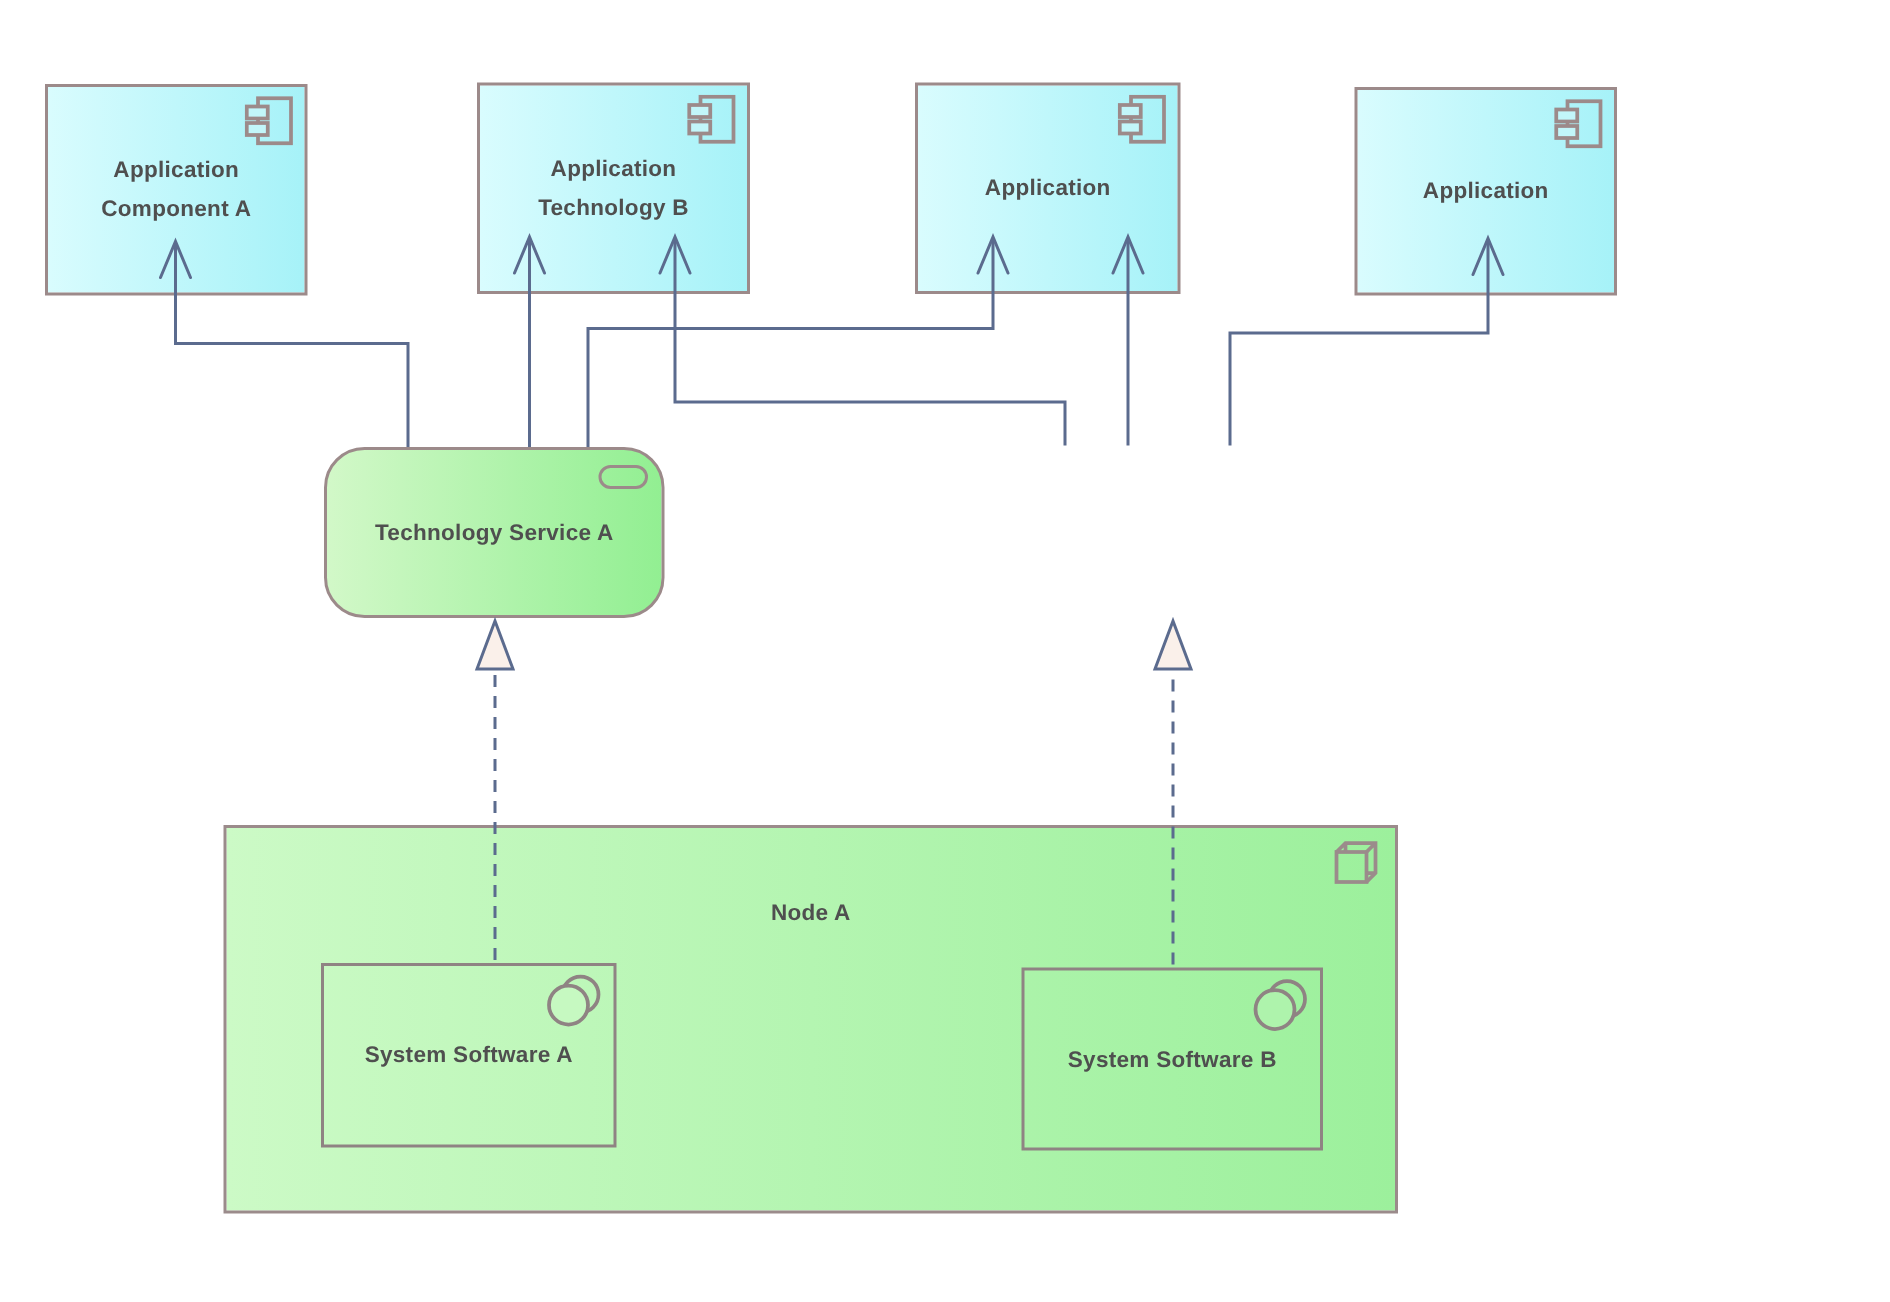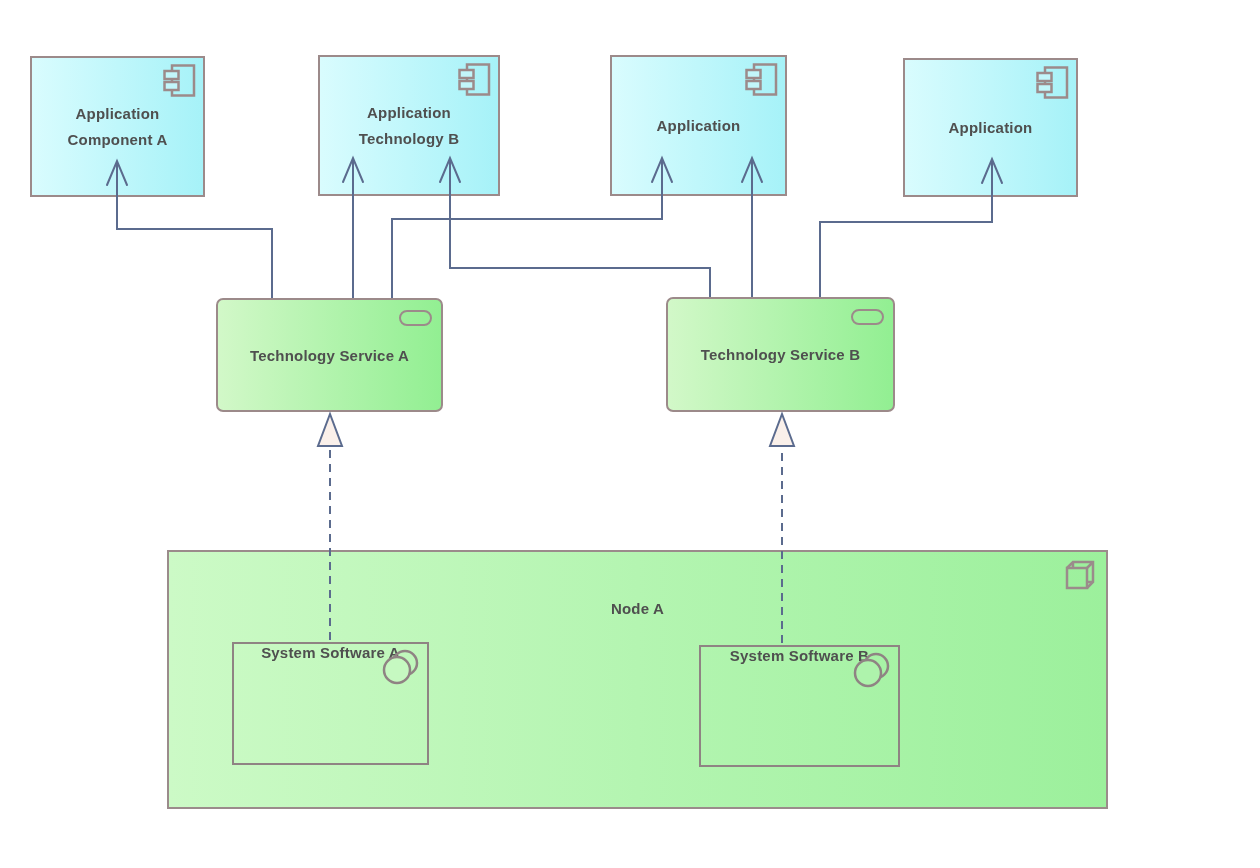--- a/index.html
+++ b/index.html
@@ -20,44 +20,44 @@
   }
   .app-comp .label{line-height:26px;}
   #comp-a{left:30px;top:18px;width:175px;height:141px;}
   #comp-b{left:318px;top:17px;width:182px;height:141px;}
   #comp-c{left:610px;top:17px;width:177px;height:141px;}
   #comp-d{left:903px;top:20px;width:175px;height:139px;}
   .comp-icon{position:absolute;top:6px;right:7px;}
 
   
   .tech-svc{
-    border:2px solid #9c8a8a;border-radius:7px;
+    border:2px solid #9c8a8a;border-radius:27px;
     background:linear-gradient(to right,#d2f8c8,#92ef92);
     display:flex;align-items:center;justify-content:center;
   }
   #svc-a{left:216px;top:298px;width:227px;height:114px;}
   #svc-b{left:666px;top:297px;width:229px;height:115px;}
   .svc-icon{
     position:absolute;top:10px;right:9px;width:33px;height:16px;
     border:2px solid #9c8a8a;border-radius:9px;box-sizing:border-box;
   }
 
   
   #node-a{
-    left:167px;top:550px;width:941px;height:259px;
+    left:149px;top:550px;width:783px;height:259px;
     border:2px solid #9b8b8b;
     background:linear-gradient(to right,#ccfac6,#9cf09c);
   }
   #node-a > .label{position:absolute;top:48px;left:0;}
   .node-icon{position:absolute;top:8px;right:9px;}
 
   
   .sys-sw{
     border:2px solid #8f8383;background:transparent;
-    display:flex;align-items:flex-start;justify-content:center;
+    display:flex;align-items:center;justify-content:center;
   }
   #ss-a{left:230px;top:640px;width:197px;height:123px;}
   #ss-b{left:681px;top:643px;width:201px;height:122px;}
   .ss-icon{position:absolute;top:5px;right:6px;}
 
   
   #connectors{position:absolute;left:0;top:0;width:1260px;height:868px;pointer-events:none;z-index:5;}
   .rel{stroke:#5b6b8e;stroke-width:2;fill:none;}
   .rel-dash{stroke:#5b6b8e;stroke-width:2;fill:none;stroke-dasharray:8 6;}
   .rel-head{stroke:#5b6b8e;stroke-width:2;fill:none;stroke-linecap:round;}
@@ -120,24 +120,20 @@
     <div class="label">
       <div>Application</div>
     </div>
   </div>
 
   <div class="el tech-svc" id="svc-a">
     <span class="svc-icon"></span>
     <div class="label">Technology Service A</div>
   </div>
 
-  <div class="el tech-svc" id="svc-b">
-    <span class="svc-icon"></span>
-    <div class="label">Technology Service B</div>
-  </div>
 
   <div class="el" id="node-a">
     <span class="node-icon">
       <svg width="32" height="32" viewBox="0 0 32 32">
         <rect x="2" y="8" width="20" height="20" fill="none" stroke="#9b8b8b" stroke-width="2.5"></rect>
         <path d="M2 8 L8 2 L28 2 L28 22 L22 28 M8 2 L8 8 M28 2 L22 8 M28 22 L22 22" fill="none" stroke="#9b8b8b" stroke-width="2.5" stroke-linejoin="miter"></path>
       </svg>
     </span>
     <div class="label">Node A</div>
 

